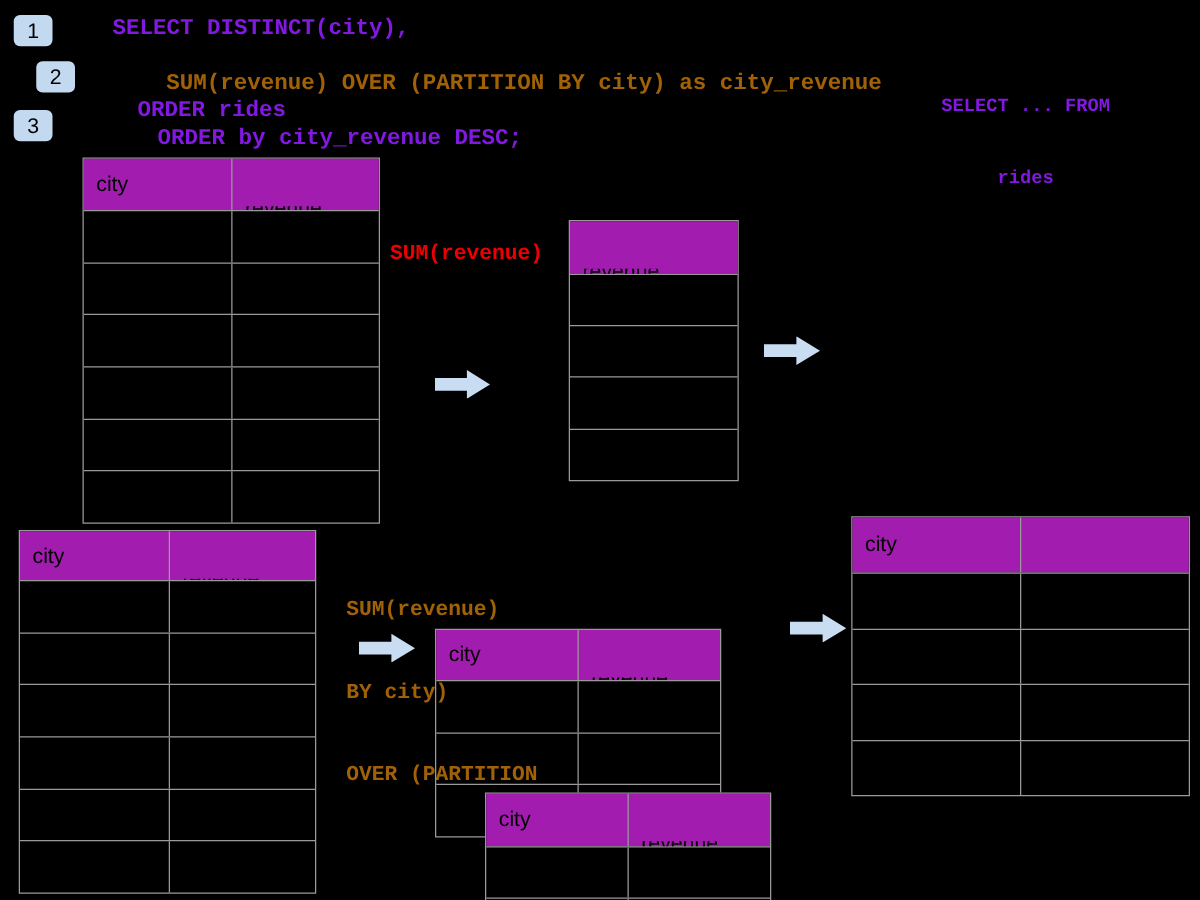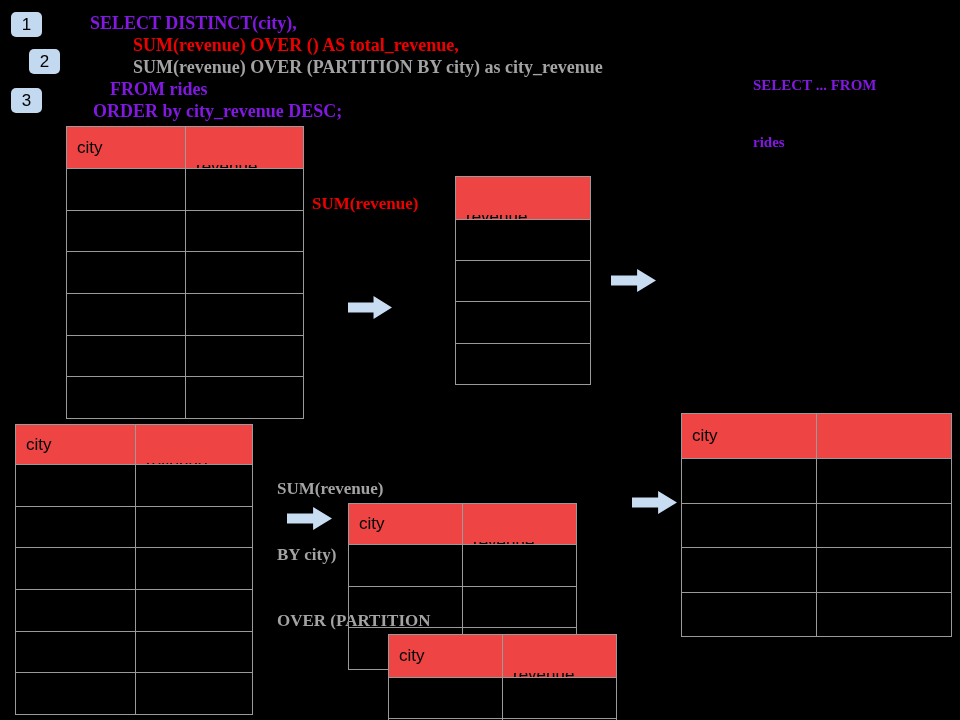--- a/index.html
+++ b/index.html
@@ -8,51 +8,51 @@
     background: #000000;
     overflow: hidden;
     position: relative;
     font-family: "Liberation Sans", sans-serif;
   }
   .canvas { position: absolute; left: 0; top: 0; width: 960px; height: 720px; }
 
   
   .code {
     position: absolute;
-    font-family: Liberation Serif, serif;
+    font-family: Liberation Mono, monospace;
     font-weight: bold;
     font-size: 18px;
     line-height: 22px;
     white-space: pre;
   }
   .code.small { font-size: 15px; line-height: 19px; }
   .code.wide-lh { line-height: 27px; }
   .purple { color: #8218E2; }
   .red    { color: #EE0000; }
-  .green  { color: #a3a3a3; }
+  .green  { color: #a16207; }
 
   
   .badge {
     position: absolute;
     width: 31px; height: 25px;
     background: #C3D9F0;
     border-radius: 5px;
     display: flex; align-items: center; justify-content: center;
     font-size: 17px; color: #000;
   }
 
   
   .dtable {
     position: absolute;
     border: 1px solid #9A9A9A;
     box-sizing: border-box;
     background: transparent;
   }
   .dtable.opaque { background: #000; }
-  .thead { display: flex; background: #ef4444; }
+  .thead { display: flex; background: #a21caf; }
   .hcell {
     box-sizing: border-box;
     display: flex; align-items: center;
     padding-left: 10px;
     font-size: 17px; color: #000;
     overflow: hidden;
   }
   .hcell.c1 { border-right: 1px solid #9A9A9A; }
   .trow { display: flex; border-top: 1px solid #9A9A9A; box-sizing: border-box; }
   .tcell { box-sizing: border-box; height: 100%; }
@@ -103,26 +103,25 @@
       <span>1</span>
     </div>
   <div class="badge" style="left:29px; top:49px;">
       <span>2</span>
     </div>
   <div class="badge" style="left:11px; top:88px;">
       <span>3</span>
     </div>
 
   <div class="code purple" style="left:90px;  top:12px;">SELECT DISTINCT(city),</div>
-  <div class="code red" style="left:133px; top:34px;">SUM(revenue) OVER () AS total_revenue,</div>
   <div class="code green" style="left:133px; top:56px;">SUM(revenue) OVER (PARTITION BY city) as city_revenue</div>
-  <div class="code purple" style="left:110px; top:78px;">FROM rides</div>
-  <div class="code purple" style="left:93px; top:100px;">ORDER by city_revenue DESC;</div>
-
-  <div class="code small purple" style="left:753px; top:38px;">
+  <div class="code purple" style="left:110px; top:78px;">ORDER rides</div>
+  <div class="code purple" style="left:126px; top:100px;">ORDER by city_revenue DESC;</div>
+
+  <div class="code small purple" style="left:753px; top:38px;text-align:center;">
     <div>SELECT ... FROM</div>
     <div>rides</div>
   </div>
 
   <div class="code red wide-lh" style="left:312px; top:136px; font-size:17px;">
     <div>SUM(revenue)</div>
   </div>
 
   <div class="code green" style="left:277px; top:434px; font-size:17px;">
     <div>SUM(revenue)</div>

